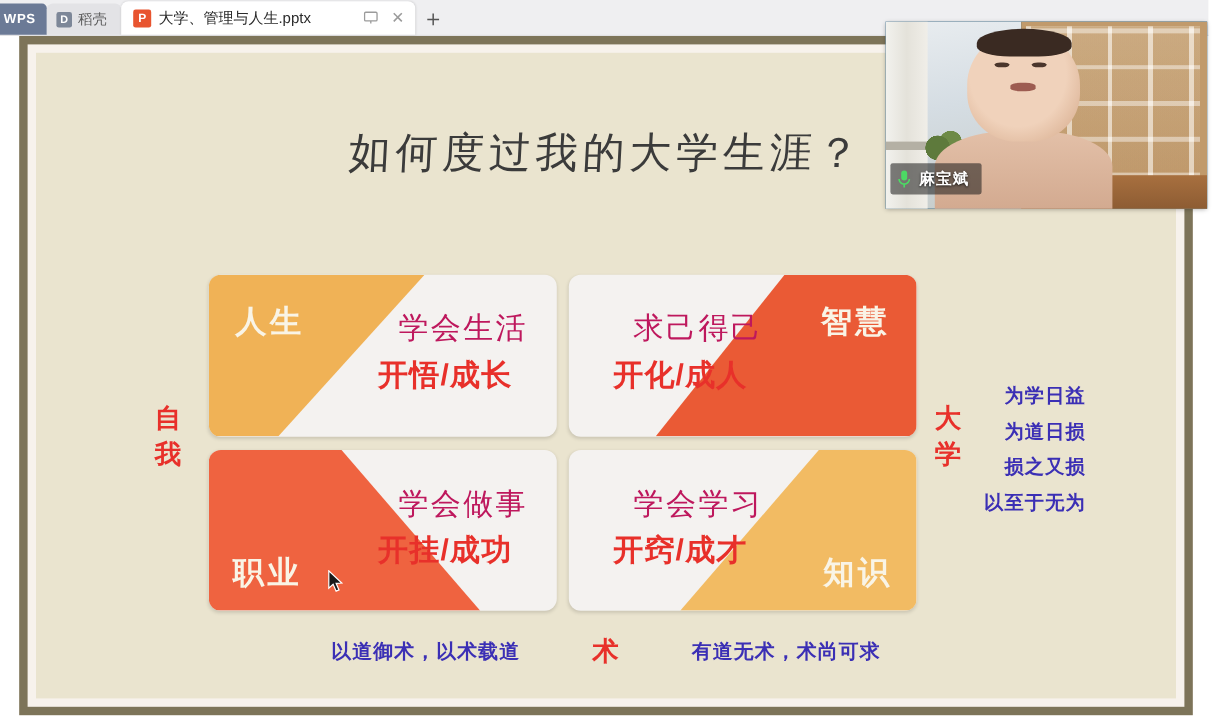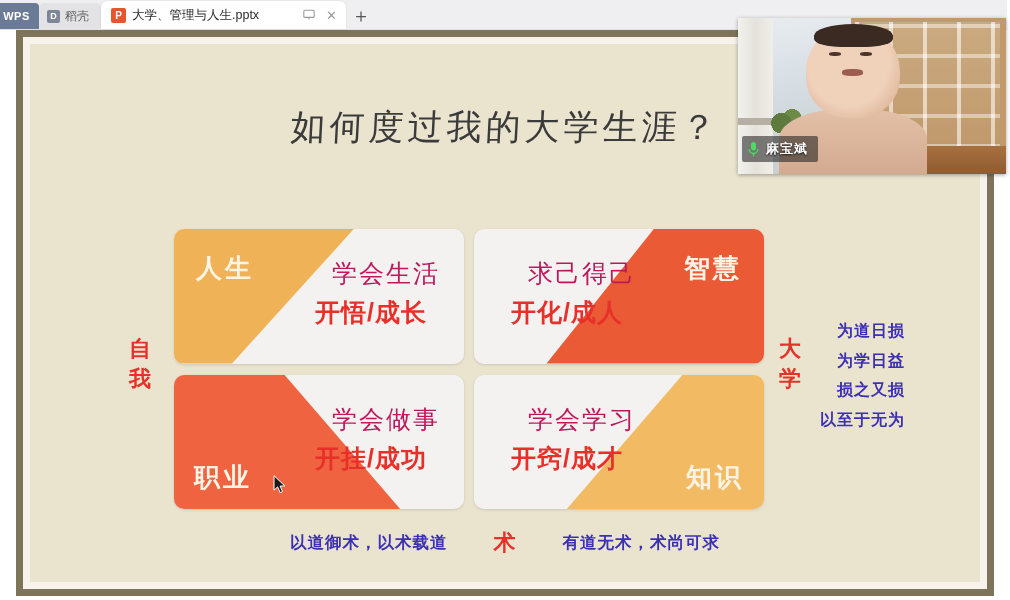--- a/index.html
+++ b/index.html
@@ -111,21 +111,21 @@
     display: flex; align-items: center; justify-content: center;
     gap: 26px;
     font-size: 16.5px; font-weight: bold;
     color: #3b2fb5;
     letter-spacing: 1px;
   }
   .row-bottom {
     position: absolute;
     left: 0; right: 0; top: 484px;
     display: flex; align-items: center; justify-content: center;
-    gap: 46px;
+    gap: 60px;
     font-size: 16.5px; font-weight: bold;
     color: #3b2fb5;
     letter-spacing: 1px;
   }
   .axis-red {
     color: #e8302a;
     font-size: 22px;
     font-weight: bold;
   }
 
@@ -379,22 +379,22 @@
       </div>
 
       <div class="side-label sl-left">
         <span><div>自</div><div>我</div></span>
       </div>
       <div class="side-label sl-right">
         <span><div>大</div><div>学</div></span>
       </div>
 
       <div class="verse">
+        <div>为学日益</div>
         <div>为道日损</div>
-        <div>为学日益</div>
         <div>损之又损</div>
         <div>以至于无为</div>
       </div>
 
       <div class="row-bottom">
         <span>以道御术，以术载道</span>
         <span class="axis-red">术</span>
         <span>有道无术，术尚可求</span>
       </div>
 

